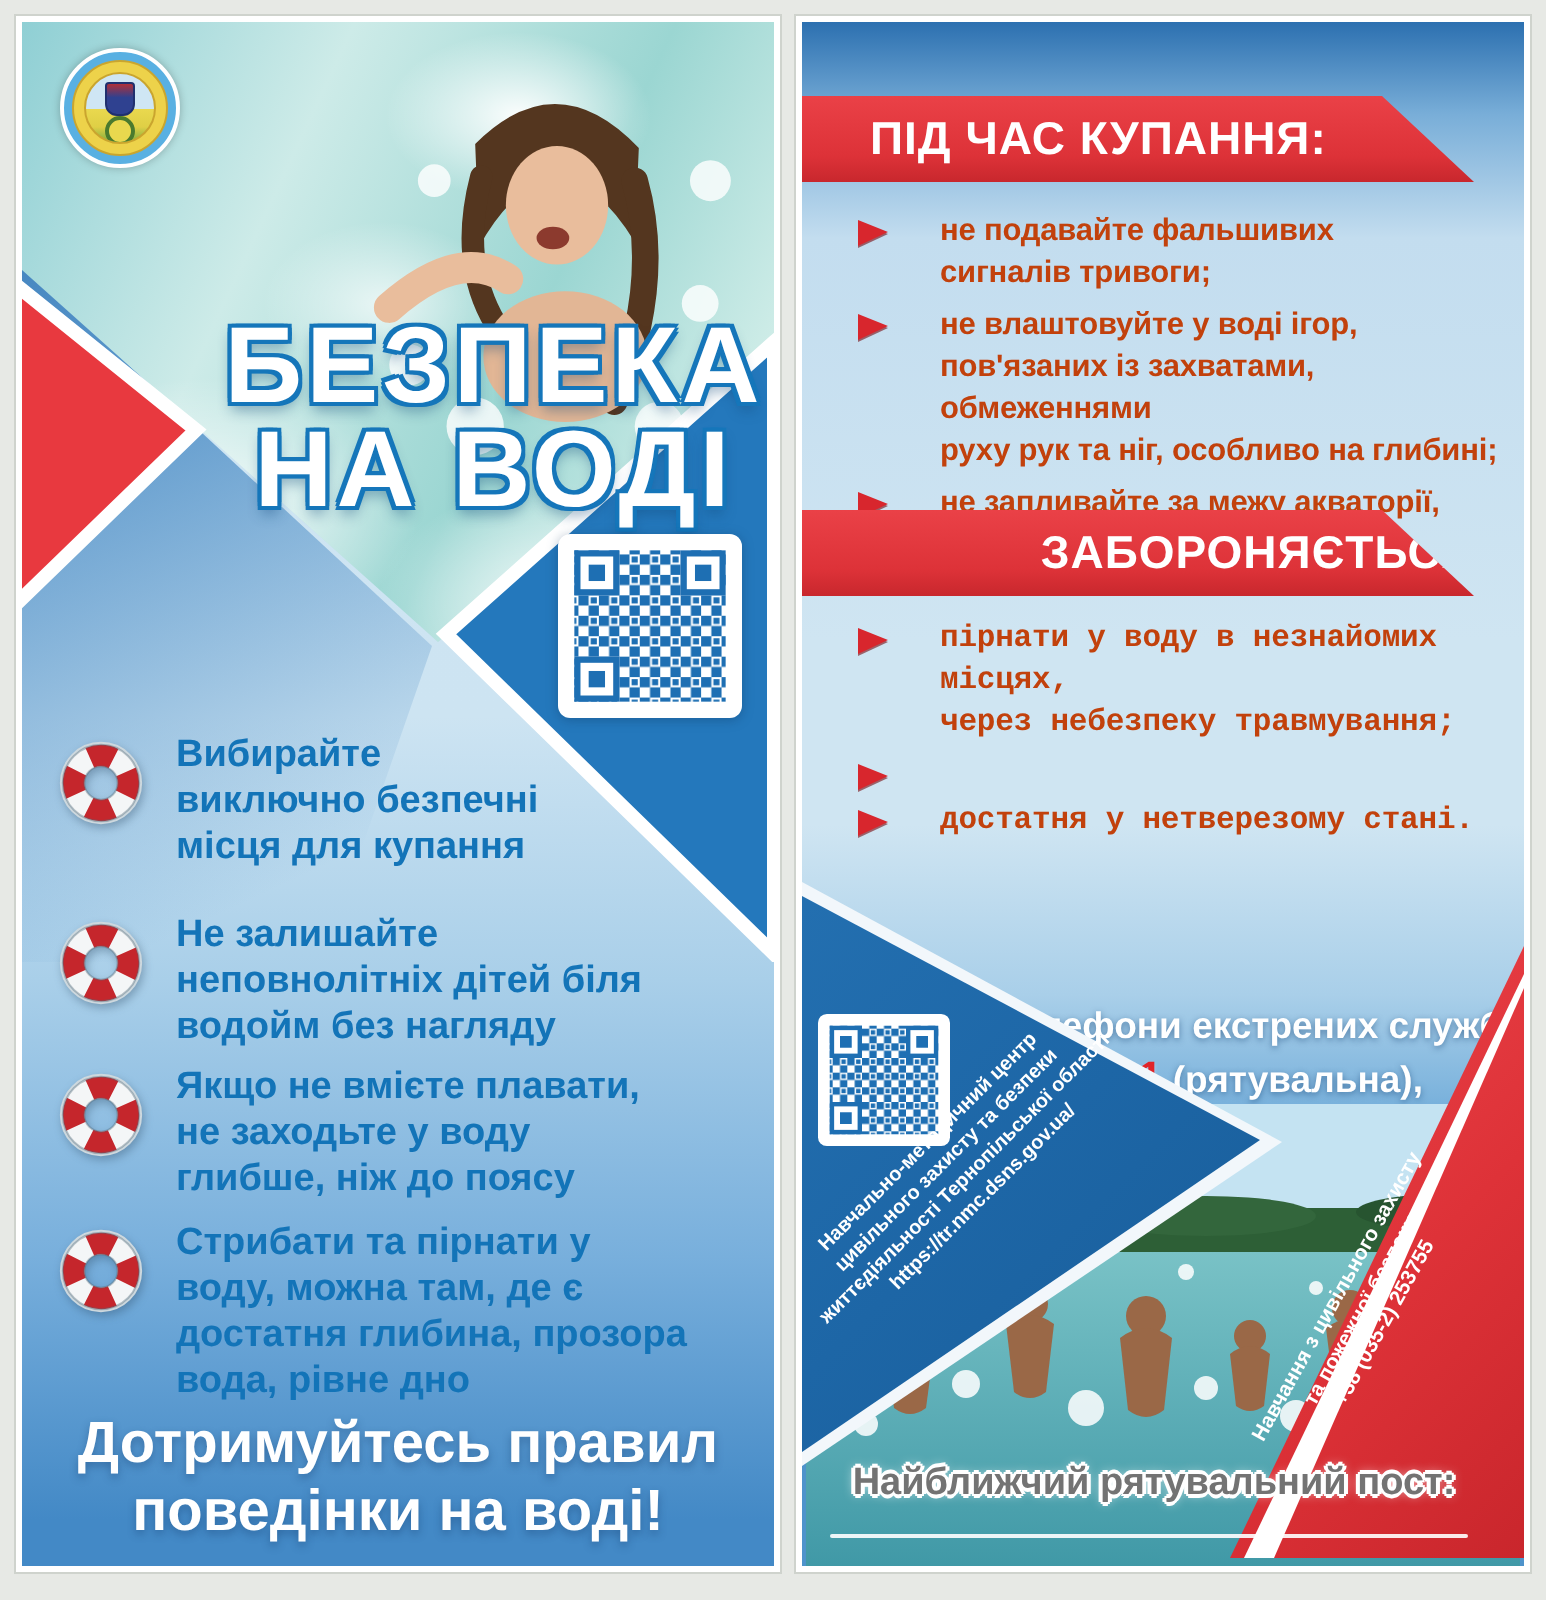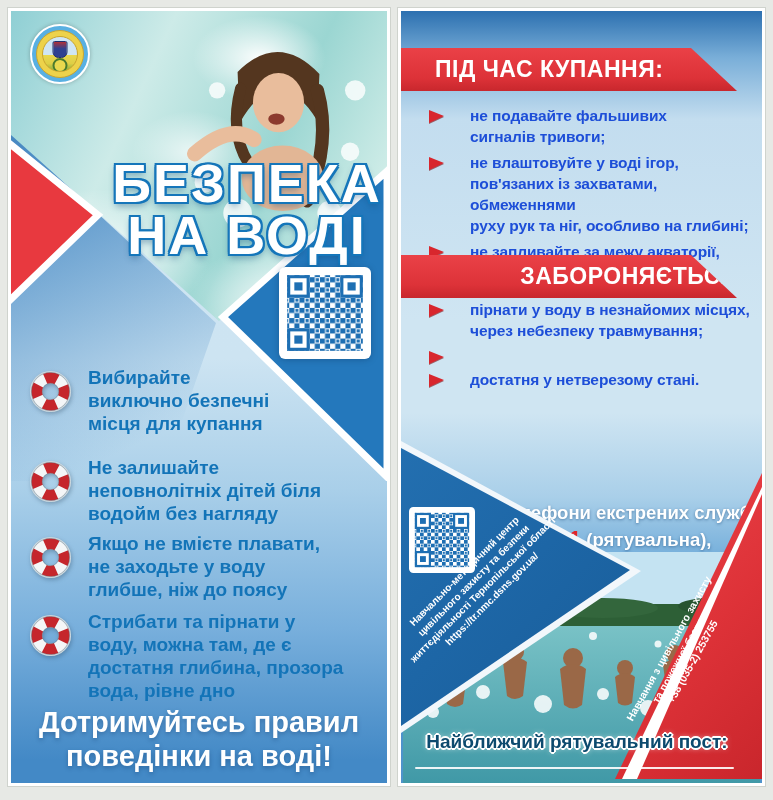--- a/index.html
+++ b/index.html
@@ -46,45 +46,45 @@
   
   .right-bg{position:absolute;inset:0;background:linear-gradient(180deg,#2c70b0 0%,#79aed8 6%,#c3ddef 14%,#cfe5f2 40%,#cfe5f2 52%,#a9cfe9 63%,#6ca9d8 72%,#4e93cb 80%,#4e93cb 100%);}
   .banner{position:absolute;left:0;width:345px;height:43px;
     clip-path:polygon(0 0,290px 0,336px 100%,0 100%);
     background:linear-gradient(180deg,#ea4147 0%,#dd3238 70%,#c8272d 100%);
     color:#fff;font-weight:bold;font-size:23px;line-height:43px;padding-left:34px;box-sizing:border-box;letter-spacing:.5px;}
   .banner1{top:37px;}
   .banner2{top:244px;text-align:right;}
   .blist{position:absolute;left:28px;width:330px;}
   .blist1{top:94px;}
-  .blist2{top:288px;}
+  .blist2{top:298px;font-family:Liberation Mono, monospace;}
   .bitem{display:flex;align-items:flex-start;margin-bottom:5px;}
   .arrow{flex:0 0 16px;width:0;height:0;margin:5px 10px 0 0;
     border-left:15px solid #d8262d;border-top:6px solid transparent;border-bottom:7px solid transparent;
     filter:drop-shadow(0 1px 0 rgba(120,10,15,.6));}
-  .bitem .txt{white-space:pre-line;color:#1d4ed8;font-weight:bold;font-size:15.5px;line-height:21px;letter-spacing:-.1px;}
+  .bitem .txt{white-space:pre-line;color:#c2410c;font-weight:bold;font-size:15.5px;line-height:21px;letter-spacing:-.1px;}
   .phones{position:absolute;left:96px;top:490px;width:262px;text-align:center;color:#fff;}
   .phones .hd{font-weight:bold;font-size:18.5px;line-height:24px;text-shadow:0 1px 3px rgba(15,60,110,.5);}
   .phones .ln{font-weight:bold;font-size:18.5px;line-height:27px;text-shadow:0 1px 3px rgba(15,60,110,.5);}
   .phones .num{color:#e02429;font-size:22px;text-shadow:0 1px 2px rgba(255,255,255,.35);}
   .wedge-edge{position:absolute;inset:0;clip-path:polygon(0 430px,240px 560px,0 722px);background:#f2f7fb;}
   .wedge{position:absolute;inset:0;clip-path:polygon(0 437px,229px 559px,0 715px);
     background:linear-gradient(135deg,#2e80c2 0%,#1d66a6 60%,#15568f 100%);}
   .qr2{position:absolute;left:8px;top:496px;width:66px;height:66px;}
   .wedge-text{position:absolute;left:-28px;top:548px;width:210px;text-align:center;color:#fff;
     font-weight:bold;font-size:10px;line-height:13px;white-space:pre-line;transform:rotate(-45deg);}
   .photo2{position:absolute;left:2px;top:541px;width:357px;height:234px;
     clip-path:polygon(0 145px,180px 0,357px 0,357px 234px,0 234px);}
   .redcorner{position:absolute;right:0;bottom:4px;width:147px;height:306px;}
   .redcorner .r1{position:absolute;inset:0;clip-path:polygon(100% 0,0 100%,100% 100%);
     background:linear-gradient(135deg,#ec464c 0%,#de3238 55%,#c9262c 100%);}
   .redcorner .wstripe{position:absolute;inset:0;clip-path:polygon(100% 14px,7px 100%,22px 100%,100% 21px);background:#fff;}
   .ribbon-text{position:absolute;right:-14px;bottom:108px;width:190px;text-align:center;color:#fff;
     font-weight:bold;font-size:10.5px;line-height:13.5px;white-space:pre-line;transform:rotate(-61deg);}
-  .rescue{position:absolute;left:0;bottom:30px;width:352px;text-align:center;color:#0c4a6e;font-weight:bold;font-size:19px;
+  .rescue{position:absolute;left:0;bottom:30px;width:352px;text-align:center;color:#737373;font-weight:bold;font-size:19px;
     text-shadow:-2px 0 0 #fff,2px 0 0 #fff,0 -2px 0 #fff,0 2px 0 #fff,-1px -1px 0 #fff,1px 1px 0 #fff,-1px 1px 0 #fff,1px -1px 0 #fff,0 0 6px #fff;}
   .rescue-line{position:absolute;left:14px;right:28px;bottom:14px;height:2px;background:rgba(255,255,255,.9);border-radius:2px;}
 </style>
 </head>
 <body>
 
 <svg width="0" height="0" style="position:absolute" aria-hidden="true">
   <defs>
     <pattern id="qrmod" width="10" height="10" patternUnits="userSpaceOnUse">
       <rect width="5" height="5" fill="#1e6fb3"></rect>

